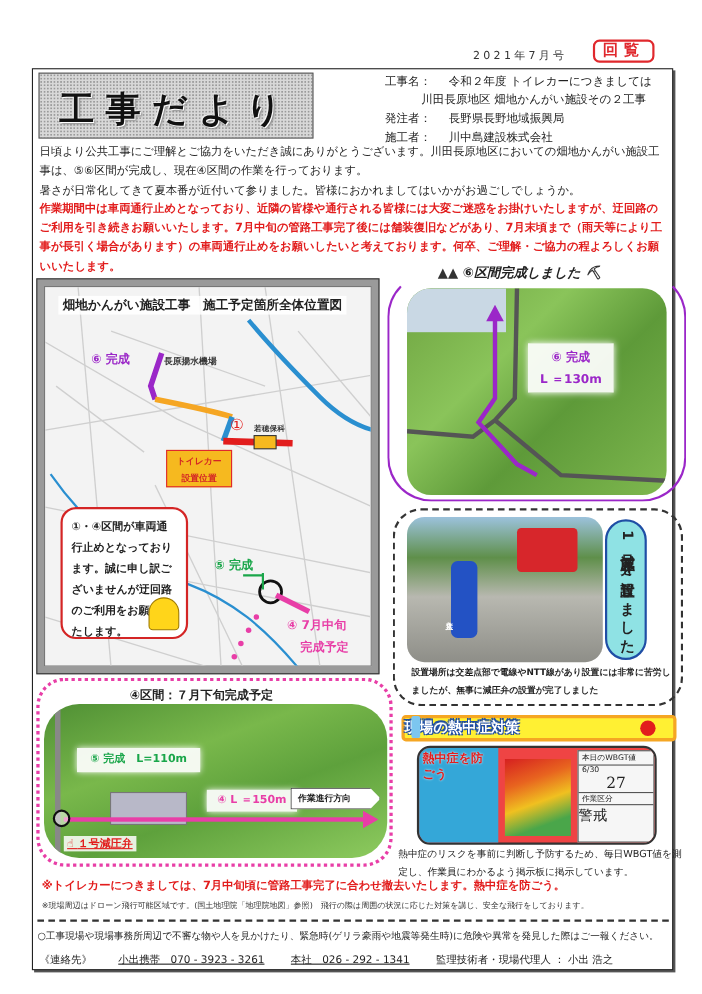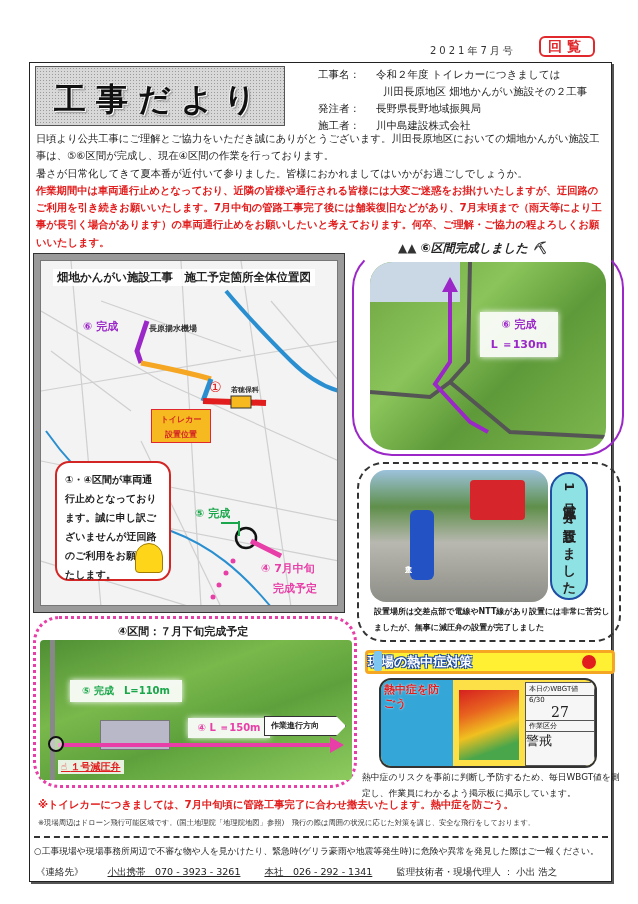--- a/index.html
+++ b/index.html
@@ -14,21 +14,21 @@
 
   .titlebox { position: absolute; left: 35px; top: 66px; width: 250px; height: 60px; border: 1px solid #555;
               background-color: #d8d8d8;
               background-image: radial-gradient(#9a9a9a 0.6px, transparent 0.7px);
               background-size: 3px 3px; }
   .titlebox .t { position: absolute; left: 0; right: 0; top: 11px; text-align: center; font-family: "DejaVu Serif", serif;
                  font-size: 32px; letter-spacing: 10px; color: #111; text-shadow: 1px 1px 0 #fff, -1px -1px 0 #eee, 2px 2px 2px #888; font-weight: bold; }
 
   .info { position: absolute; left: 318px; top: 66px; width: 290px; font-size: 10.5px; line-height: 17px; color: #222; }
   .info .row { display: flex; }
-  .info .k { width: 58px; }
+  .info .k { width: 58px; margin-left: 32px; }
   .info .indent { padding-left: 65px; }
 
   .intro { position: absolute; left: 36px; top: 130px; width: 572px; font-size: 10.3px; line-height: 17.3px; }
   .intro .red { color: #e21d1d; font-weight: bold; }
 
   
   .mapframe { position: absolute; left: 33px; top: 253px; width: 312px; height: 360px; background: #9a9a9a; border: 1px solid #333; }
   .mapinner { position: absolute; left: 6px; top: 6px; right: 6px; bottom: 6px; background: #f3f3f3; overflow: hidden; border: 1px solid #777; }
   .maptitle { position: absolute; left: 12px; top: 8px; font-size: 11.5px; font-weight: bold; color: #222; background: rgba(255,255,255,.85); padding: 1px 4px; }
   .map-label { position: absolute; font-size: 10px; font-weight: bold; }
@@ -48,29 +48,29 @@
   .valve-frame { position: absolute; left: 357px; top: 462px; width: 264px; height: 180px; border: 2px dashed #333; border-radius: 26px; }
   .valve-photo { position: absolute; left: 370px; top: 470px; width: 178px; height: 132px; border-radius: 16px; overflow: hidden;
                  background: linear-gradient(180deg, #9cc2dc 0%, #5f8f4a 28%, #b8b8b0 55%, #8e8e88 100%); }
   .bubble { position: absolute; left: 550px; top: 472px; width: 38px; height: 128px; background: #8fe2e4; border: 2px solid #1f4ea5; border-radius: 20px;
             writing-mode: vertical-rl; font-size: 13px; font-weight: bold; color: #222; display: flex; align-items: center; justify-content: center; letter-spacing: 2px; }
   .valve-cap { position: absolute; left: 374px; top: 604px; width: 240px; font-size: 8px; line-height: 16px; font-weight: bold; color: #222; }
 
   
   .sec4-frame { position: absolute; left: 33px; top: 616px; width: 324px; height: 172px; border: 3px dotted #e83ea7; border-radius: 26px; }
   .sec4-title { position: absolute; left: 118px; top: 624px; font-size: 11px; font-weight: bold; color: #222; }
-  .photo4 { position: absolute; left: 40px; top: 640px; width: 312px; height: 140px; border-radius: 4px; overflow: hidden;
+  .photo4 { position: absolute; left: 40px; top: 640px; width: 312px; height: 140px; border-radius: 32px; overflow: hidden;
             background: linear-gradient(160deg, #4f8f34 0%, #79b84b 35%, #5ea13c 60%, #8ecb5f 100%); }
   .arrow-line { position: absolute; left: 18px; top: 103px; width: 276px; height: 4px; background: #e83ea7; }
   .arrow-head { position: absolute; left: 290px; top: 97px; width: 0; height: 0; border-left: 14px solid #e83ea7; border-top: 8px solid transparent; border-bottom: 8px solid transparent; }
 
   
   .heat-banner { position: absolute; left: 365px; top: 650px; width: 250px; height: 24px; background: #fff033; border: 3px solid #f5a623; border-radius: 4px;
                  text-align: left; font-size: 13px; font-weight: bold; color: #fff; line-height: 18px; text-shadow: -1px -1px 0 #1f4ea5, 1px -1px 0 #1f4ea5, -1px 1px 0 #1f4ea5, 1px 1px 0 #1f4ea5; }
-  .heat-photo { position: absolute; left: 379px; top: 678px; width: 218px; height: 90px; border-radius: 12px; overflow: hidden; background: #fde047; border: 2px solid #333; }
+  .heat-photo { position: absolute; left: 379px; top: 678px; width: 218px; height: 90px; border-radius: 12px; overflow: hidden; background: #ef4444; border: 2px solid #333; }
   .heat-cap { position: absolute; left: 362px; top: 770px; width: 260px; font-size: 8.8px; line-height: 15.5px; color: #222; }
 
   .note-red { position: absolute; left: 38px; top: 798px; font-size: 10.3px; font-weight: bold; color: #e21d1d; }
   .note-small { position: absolute; left: 38px; top: 818px; font-size: 7.3px; color: #333; }
   .dashline { position: absolute; left: 34px; top: 836px; width: 574px; border-top: 2px dashed #333; }
   .footer1 { position: absolute; left: 34px; top: 846px; font-size: 8.8px; color: #222; }
   .footer2 { position: absolute; left: 36px; top: 866px; width: 570px; font-size: 9.5px; color: #222; display: flex; gap: 24px; }
   .footer2 u { text-decoration: underline; }
 </style>
 </head>

